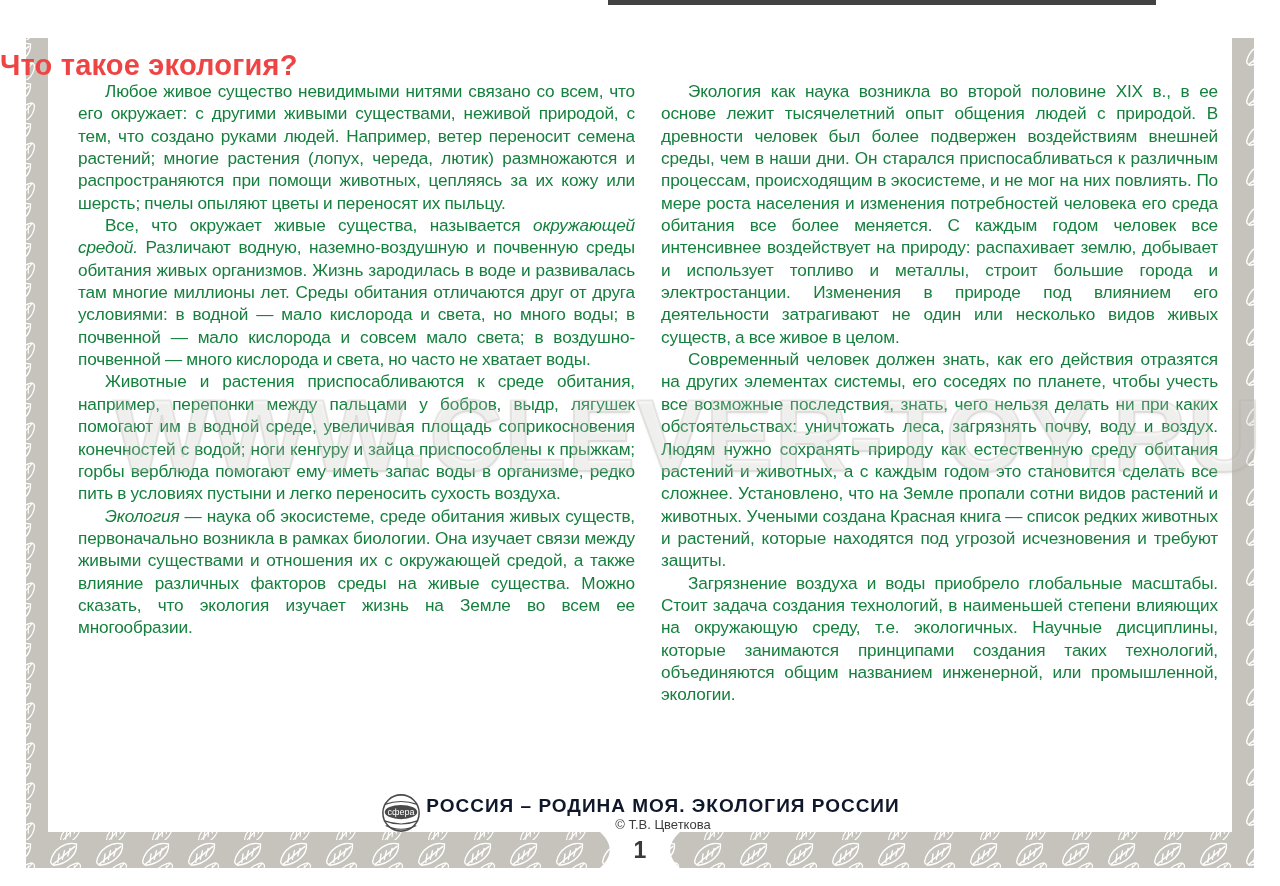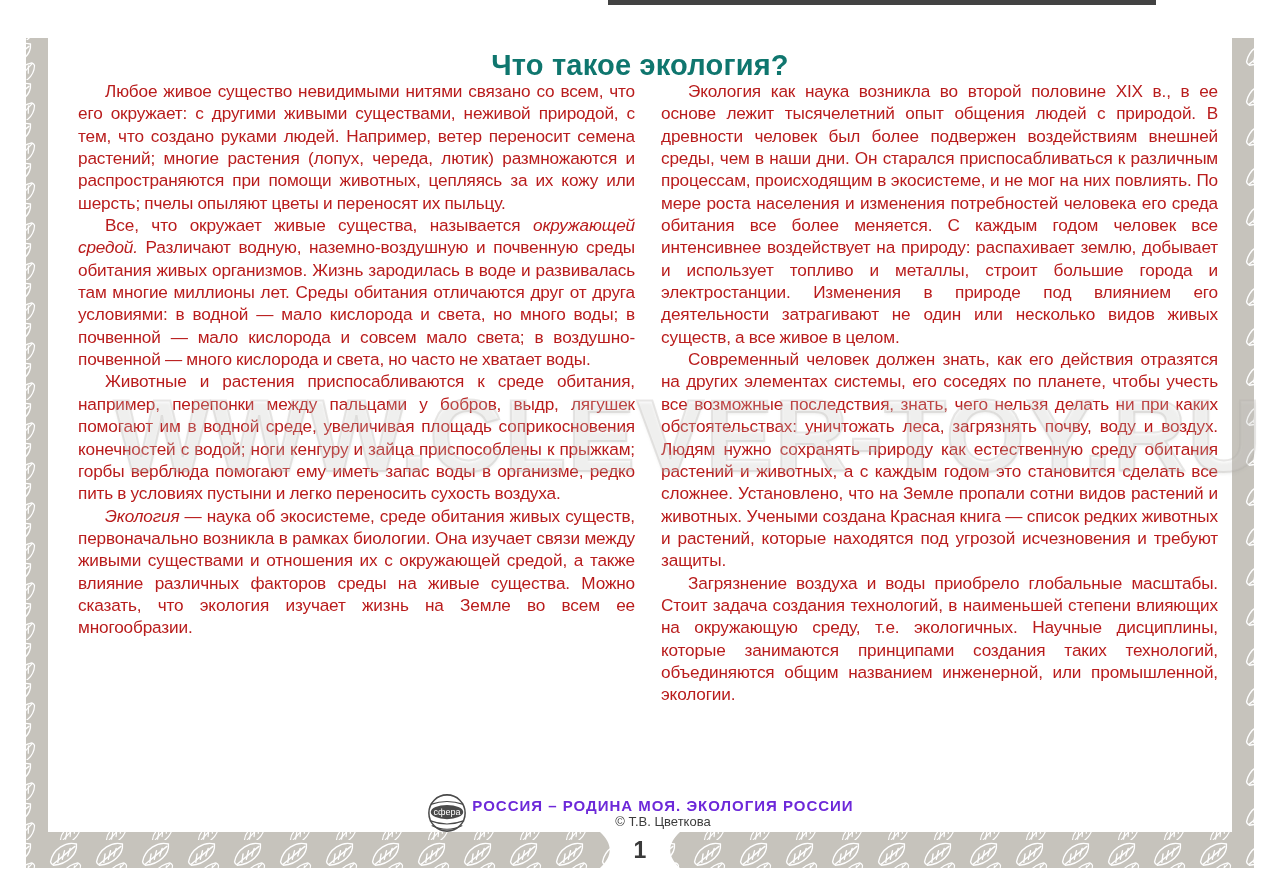--- a/index.html
+++ b/index.html
@@ -3,49 +3,49 @@
 <meta charset="utf-8">
 <style>
   html,body{margin:0;padding:0;}
   body{
     width:1280px;height:886px;position:relative;background:#ffffff;overflow:hidden;
     font-family:"Liberation Sans","DejaVu Sans",sans-serif;color:#3d3d42;
   }
   .border-art{position:absolute;left:0;top:0;z-index:1;pointer-events:none;}
   .top-bar{position:absolute;left:608px;top:0;width:548px;height:5px;background:#424242;z-index:2;}
   .page-title{
-    position:absolute;left:0;top:30px;width:100%;text-align:center;z-index:2;
-    font-size:29px;font-weight:bold;color:#0f766e;letter-spacing:.2px;
+    position:absolute;left:0;top:30px;width:100%;text-align:left;z-index:2;
+    font-size:29px;font-weight:bold;color:#ef4444;letter-spacing:.2px;
   }
   .columns{
     position:absolute;left:78px;top:80px;width:1140px;z-index:2;
     display:flex;gap:26px;
   }
   .col{flex:1;min-width:0;}
   .para{
     margin:0;text-align:justify;text-indent:27px;
     font-size:17.2px;line-height:22.35px;letter-spacing:-0.15px;word-spacing:-0.4px;
-    color:#b91c1c;
+    color:#15803d;
   }
   .para em{font-style:italic;}
   .watermark{
     position:absolute;left:0;top:378px;width:100%;text-align:center;z-index:4;
     font-size:102px;font-weight:700;letter-spacing:1px;white-space:nowrap;
     color:rgba(255,255,255,0.10);
     -webkit-text-stroke:2px rgba(175,172,168,0.28);
     text-shadow:0 2px 3px rgba(160,158,154,0.18);
     pointer-events:none;user-select:none;padding-left:48px;
   }
   .footer{
     position:absolute;left:0;top:792px;width:100%;z-index:2;
     display:flex;justify-content:center;align-items:center;gap:4px;
   }
   .footer-logo{width:42px;height:42px;flex:0 0 auto;}
   .footer-text{text-align:center;}
-  .footer-series{font-size:15px;font-weight:bold;color:#6d28d9;letter-spacing:1px;}
+  .footer-series{font-size:19px;font-weight:bold;color:#0f172a;letter-spacing:1px;}
   .footer-copy{font-size:13px;color:#3c3c3c;}
   .page-num{
     position:absolute;left:600px;top:832px;width:80px;height:36px;z-index:3;
     display:flex;align-items:center;justify-content:center;
     font-size:23px;font-weight:bold;color:#3a3a3a;
   }
 </style>
 </head>
 <body>
 

